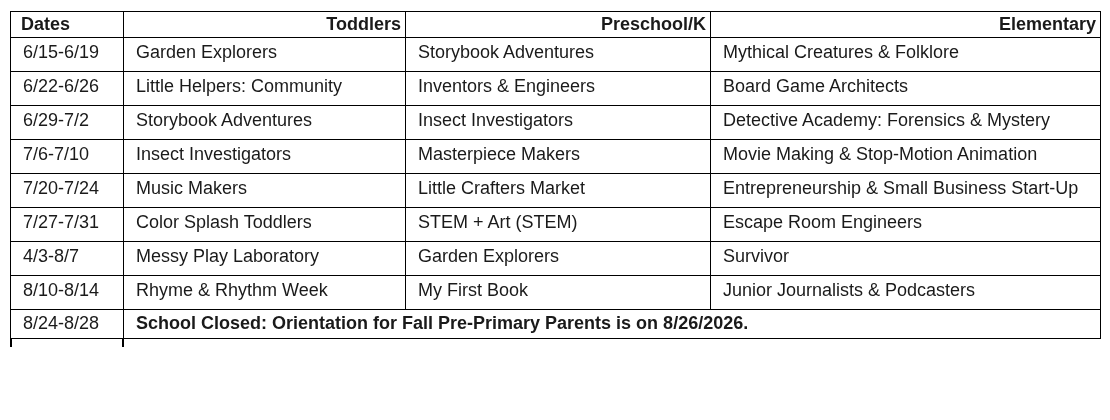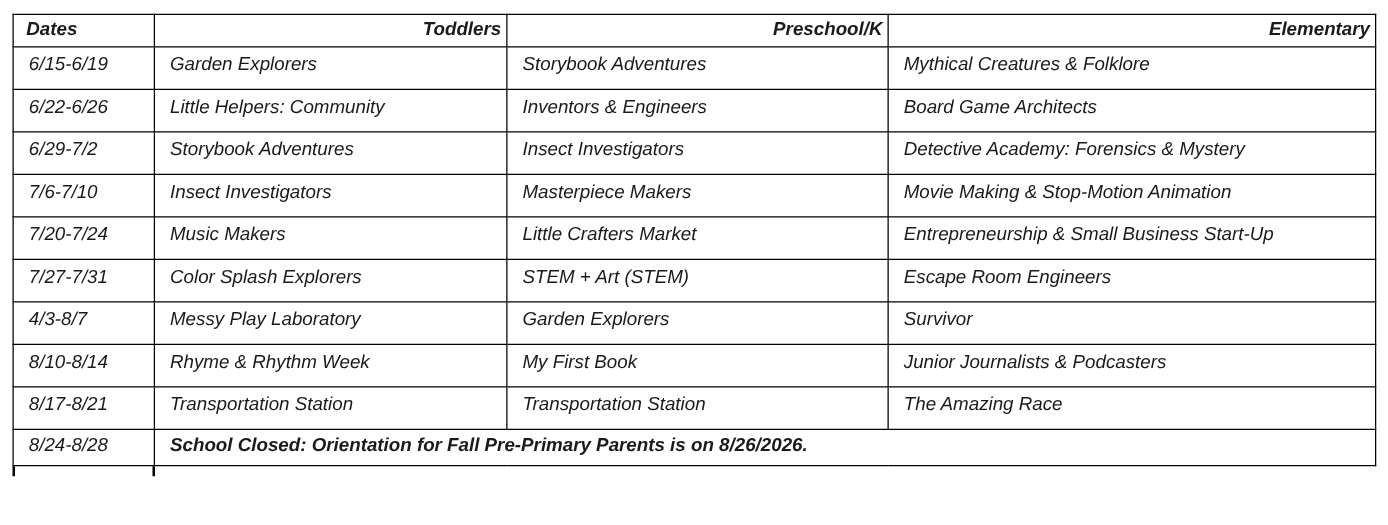--- a/index.html
+++ b/index.html
@@ -22,27 +22,26 @@
     width: 1090px;
   }
   table.schedule {
     border-collapse: collapse;
     table-layout: fixed;
     width: 1090px;
   }
   th, td {
     border: 1.5px solid #000000;
     box-sizing: border-box;
-    font-size: 15px;
+    font-size: 18px;
     line-height: 18px;
     padding: 3px 4px 0 10px;
     vertical-align: top;
     white-space: nowrap;
     overflow: hidden;
-    font-style: italic;
   }
   thead th {
     height: 26px;
     font-weight: bold;
     text-align: right;
     padding-top: 3px;
   }
   thead th.dates-col {
     text-align: left;
   }
@@ -119,42 +118,36 @@
         <td>Movie Making &amp; Stop-Motion Animation</td>
       </tr>
       <tr>
         <td>7/20-7/24</td>
         <td>Music Makers</td>
         <td>Little Crafters Market</td>
         <td>Entrepreneurship &amp; Small Business Start-Up</td>
       </tr>
       <tr>
         <td>7/27-7/31</td>
-        <td>Color Splash Explorers</td>
+        <td>Color Splash Toddlers</td>
         <td>STEM + Art (STEM)</td>
         <td>Escape Room Engineers</td>
       </tr>
       <tr>
         <td>4/3-8/7</td>
         <td>Messy Play Laboratory</td>
         <td>Garden Explorers</td>
         <td>Survivor</td>
       </tr>
       <tr>
         <td>8/10-8/14</td>
         <td>Rhyme &amp; Rhythm Week</td>
         <td>My First Book</td>
         <td>Junior Journalists &amp; Podcasters</td>
       </tr>
-      <tr>
-        <td>8/17-8/21</td>
-        <td>Transportation Station</td>
-        <td>Transportation Station</td>
-        <td>The Amazing Race</td>
-      </tr>
       <tr class="closed-row">
         <td>8/24-8/28</td>
         <td colspan="3" class="bold-note">School Closed: Orientation for Fall Pre-Primary Parents is on 8/26/2026.</td>
       </tr>
     </tbody>
   </table>
   <div class="stub-row">
     <span class="stub stub-left"></span>
     <span class="stub stub-col1"></span>
   </div>

